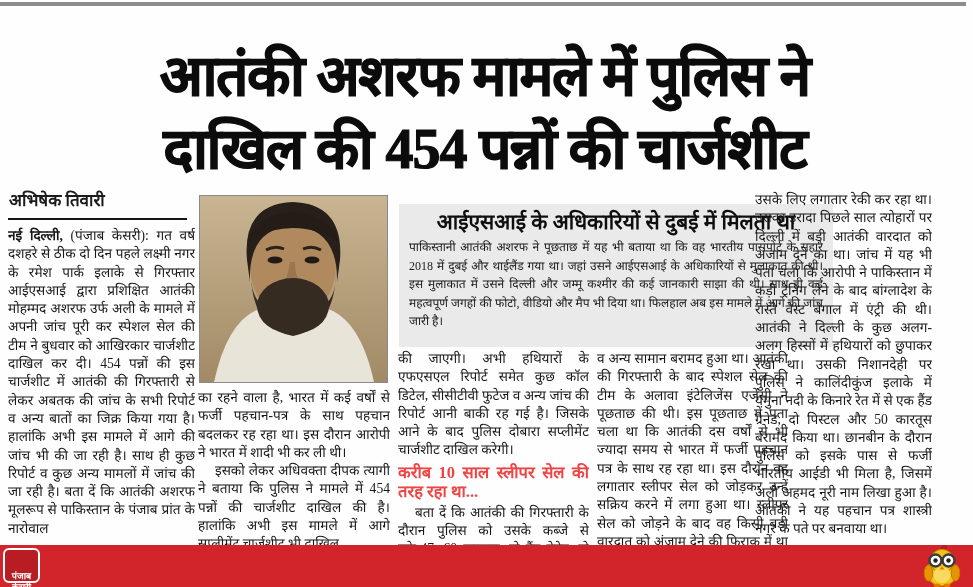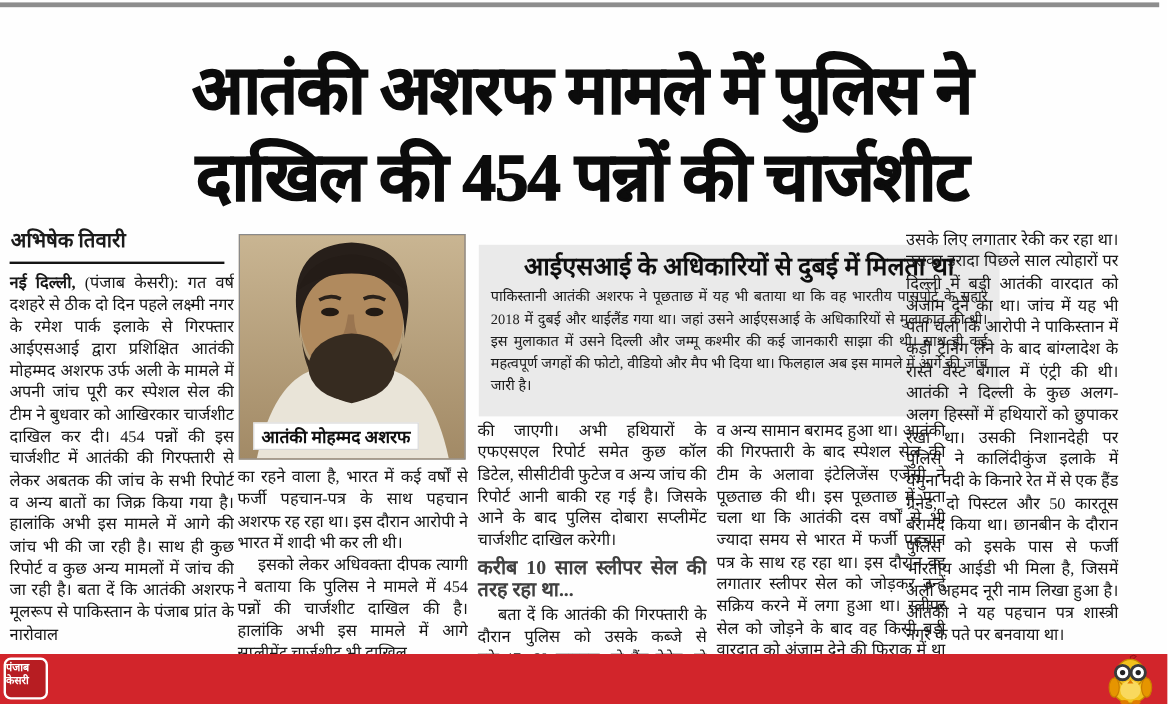--- a/index.html
+++ b/index.html
@@ -46,28 +46,28 @@
     padding:0 6px; font-size:14.5px; font-weight:bold; white-space:nowrap; color:#101010;
   }
 
   .hbox {
     position:absolute; left:399px; top:204px; width:434px; height:143px;
     background:#eaeaea; padding:5px 10px 0 10px;
   }
   .hbox-title { text-align:center; font-size:21px; font-weight:bold; line-height:27px; margin-bottom:2px; color:#0e0e0e; }
   .hbox-body { font-size:12px; line-height:18.6px; text-align:justify; color:#1a1a1a; }
 
-  .subhead { font-weight:bold; font-size:16.5px; line-height:19.5px; margin:3px 0 2px 0; color:#404040; }
+  .subhead { font-weight:bold; font-size:16.5px; line-height:19.5px; margin:3px 0 2px 0; color:#ef4444; }
 
   .bottom-bar { position:absolute; left:0; top:545px; width:973px; height:42px; background:#d2252b; }
   .logo {
     position:absolute; left:3px; top:3px; width:37px; height:35px;
     background:#b71d22; border:2px solid #ffffff; border-radius:6px;
     color:#ffffff; font-family:"Liberation Sans", sans-serif; font-weight:bold;
-    font-size:9px; line-height:10.5px; text-align:left; padding-top:1px;
+    font-size:9px; line-height:10.5px; text-align:center; padding-top:21px;
   }
   .bar-text {
     position:absolute; left:47px; top:3px; color:#ffffff;
     font-family:"DejaVu Sans Mono", monospace;
     font-size:14.5px; line-height:18px; letter-spacing:1px; white-space:nowrap;
   }
   .owl { position:absolute; right:5px; top:0; width:52px; height:42px; }
 </style>
 </head>
 <body>
@@ -106,25 +106,24 @@
       <ellipse cx="75" cy="64" rx="7.5" ry="3.6" fill="#221a14"></ellipse>
       <ellipse cx="112" cy="64" rx="7.5" ry="3.6" fill="#221a14"></ellipse>
       <path d="M66 54 Q75 49 84 53" stroke="#2a211a" stroke-width="3" fill="none"></path>
       <path d="M103 53 Q112 49 121 54" stroke="#2a211a" stroke-width="3" fill="none"></path>
       <path d="M90 66 Q88 80 85 84 L99 84 Q95 78 95 66 Z" fill="#9a7550"></path>
       <path d="M51 78 Q52 132 93 140 Q134 132 136 78 Q136 104 120 112 Q108 118 93 118 Q78 118 66 112 Q51 104 51 78 Z" fill="#362b20"></path>
       <ellipse cx="93" cy="110" rx="36" ry="28" fill="#362b20"></ellipse>
       <path d="M47 64 Q42 8 93 6 Q144 8 140 64 L137 86 Q138 32 93 30 Q48 32 50 86 Z" fill="#271f1a"></path>
       <path d="M48 46 Q58 18 93 16 Q128 18 139 46 Q118 32 93 32 Q68 32 48 46 Z" fill="#241c17"></path>
     </svg>
-    <figcaption class="caption">आतंकी मोहम्मद अशरफ</figcaption>
   </figure>
 
   <div class="col2 body-text">
-    <p>का रहने वाला है, भारत में कई वर्षों से फर्जी पहचान-पत्र के साथ पहचान अशरफ रह रहा था। इस दौरान आरोपी ने भारत में शादी भी कर ली थी।</p>
+    <p>का रहने वाला है, भारत में कई वर्षों से फर्जी पहचान-पत्र के साथ पहचान बदलकर रह रहा था। इस दौरान आरोपी ने भारत में शादी भी कर ली थी।</p>
     <p class="indent">इसको लेकर अधिवक्ता दीपक त्यागी ने बताया कि पुलिस ने मामले में 454 पन्नों की चार्जशीट दाखिल की है। हालांकि अभी इस मामले में आगे सप्लीमेंट चार्जशीट भी दाखिल</p>
   </div>
 
   <div class="hbox">
     <div class="hbox-title">आईएसआई के अधिकारियों से दुबई में मिलता था</div>
     <p class="hbox-body">पाकिस्तानी आतंकी अशरफ ने पूछताछ में यह भी बताया था कि वह भारतीय पासपोर्ट के सहारे 2018 में दुबई और थाईलैंड गया था। जहां उसने आईएसआई के अधिकारियों से मुलाकात की थी। इस मुलाकात में उसने दिल्ली और जम्मू कश्मीर की कई जानकारी साझा की थी। साथ ही कई महत्वपूर्ण जगहों की फोटो, वीडियो और मैप भी दिया था। फिलहाल अब इस मामले में आगे की जांच जारी है।</p>
   </div>
 
   <div class="col3 body-text">
     <p>की जाएगी। अभी हथियारों के एफएसएल रिपोर्ट समेत कुछ कॉल डिटेल, सीसीटीवी फुटेज व अन्य जांच की रिपोर्ट आनी बाकी रह गई है। जिसके आने के बाद पुलिस दोबारा सप्लीमेंट चार्जशीट दाखिल करेगी।</p>

